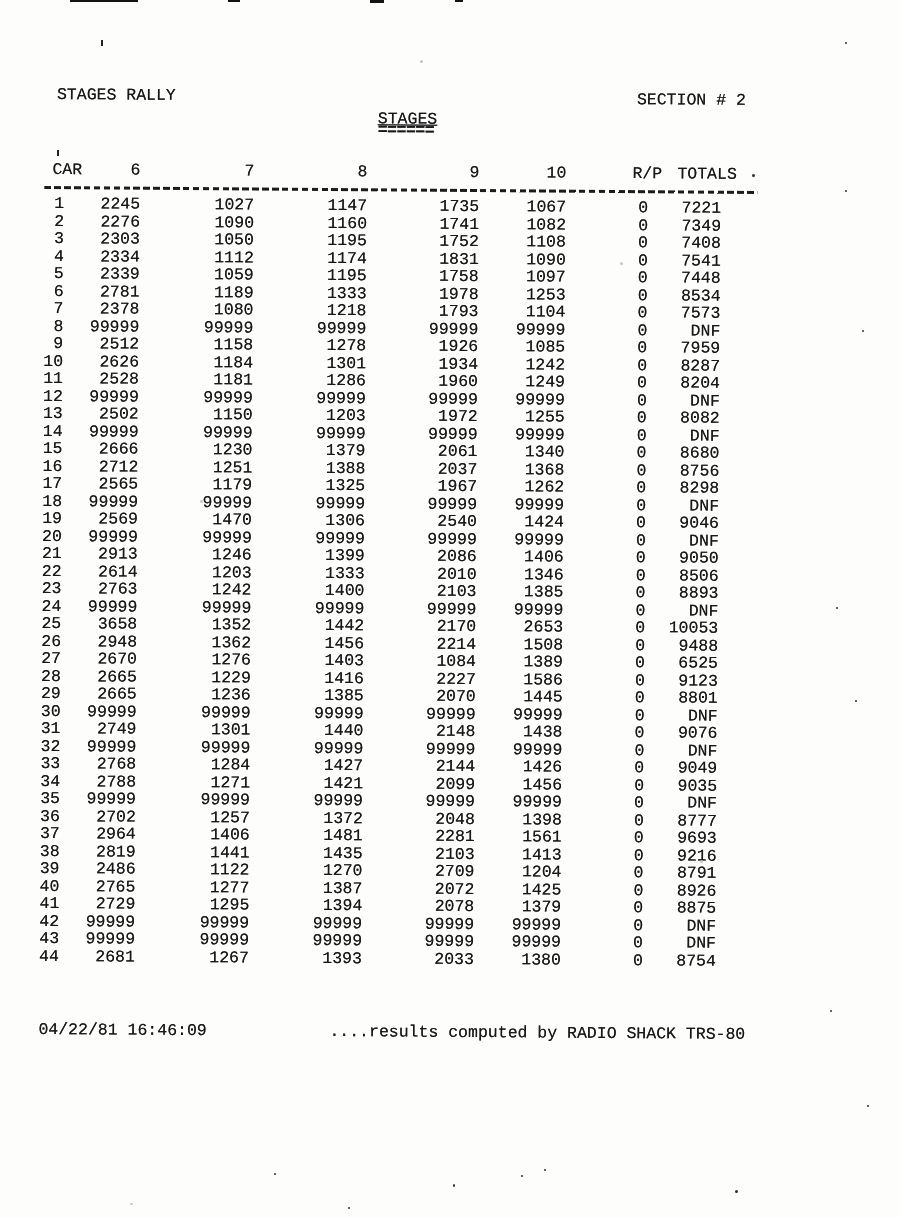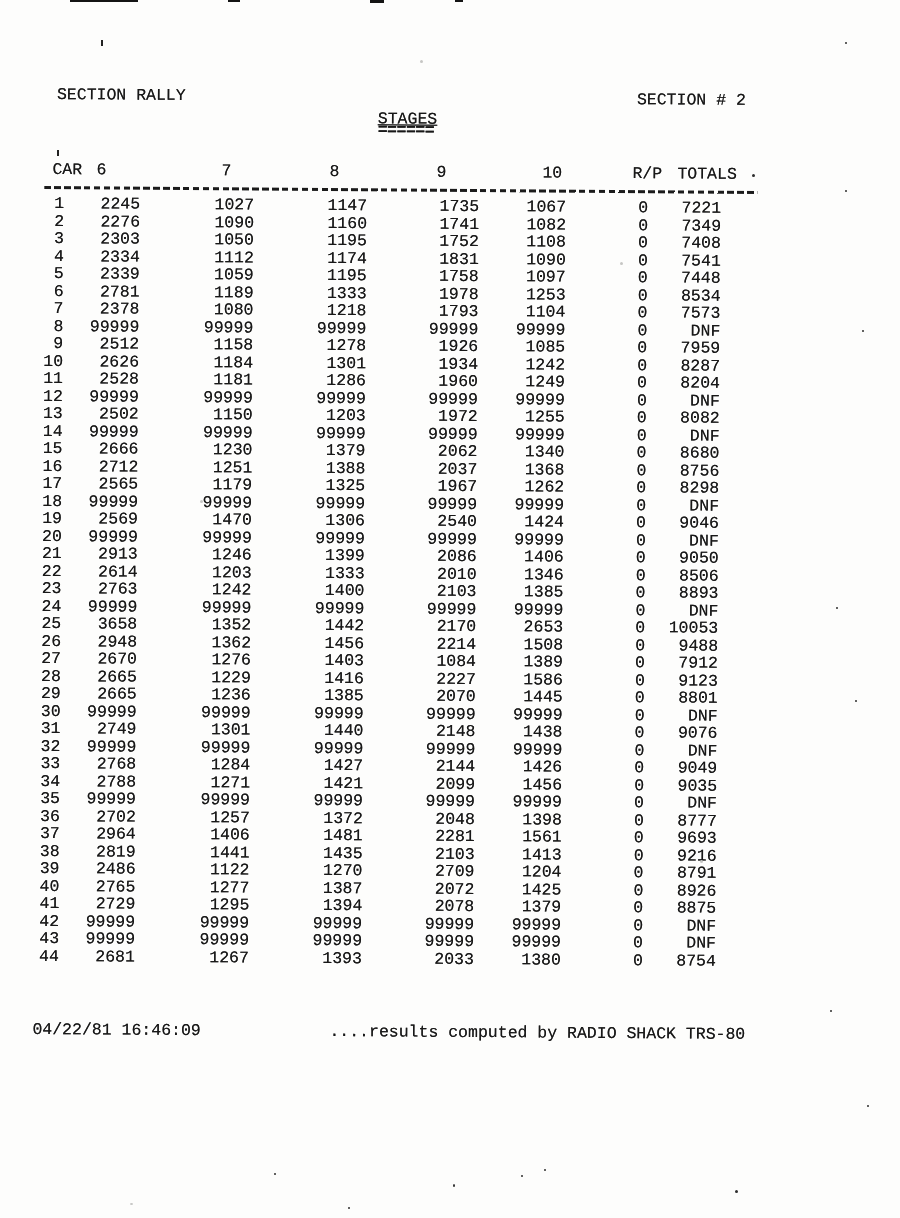--- a/index.html
+++ b/index.html
@@ -31,40 +31,40 @@
     background:repeating-linear-gradient(90deg,#1b1b1b 0 6.5px,transparent 6.5px 9.9px);
   }
   table.results{
     position:absolute;left:45px;top:161px;
     width:677px;table-layout:fixed;border-collapse:collapse;border-spacing:0;
   }
   .results th,.results td{
     padding:0;margin:0;font-weight:normal;
     line-height:17.5px;white-space:nowrap;overflow:visible;
   }
-  .results thead th{text-align:left;vertical-align:top;height:34px;}
+  .results thead th{text-align:right;vertical-align:top;height:34px;}
   .results td{text-align:right;}
   th.c1{padding-left:8px;}  th.c2{padding-left:32px;}
   th.c3{padding-left:81px;} th.c4{padding-left:75px;}
   th.c5{padding-left:69px;} th.c6{padding-left:63px;}
   th.c7{padding-left:66px;} th.c8{padding-left:29px;}
-  .timestamp{left:39px;top:1021px;}
+  .timestamp{left:45px;top:1021px;}
   .credit{left:336px;top:1021px;}
   .speck{position:absolute;background:#2e2e2e;border-radius:50%;}
   .speck.light{background:#c6c6c4;}
   .tick{position:absolute;background:#222;}
   .edge-dash{position:absolute;top:0;height:2px;background:#141414;}
 </style>
 </head>
 <body>
 
 <div class="page">
 
   <div class="sheet">
-    <div class="abs title">SECTION RALLY</div>
+    <div class="abs title">STAGES RALLY</div>
     <div class="abs section">SECTION # 2</div>
     <div class="abs stages">STAGES</div>
     <div class="abs stages-ul">======</div>
 
     <div class="abs rule"></div>
 
     <table class="results">
       <colgroup>
         <col style="width:20px">
           <col style="width:76px">
@@ -226,21 +226,21 @@
             <td class="c5">99999</td>
             <td class="c6">99999</td>
             <td class="c7">0</td>
             <td class="c8">DNF</td>
           </tr>
           <tr>
             <td class="c1">15</td>
             <td class="c2">2666</td>
             <td class="c3">1230</td>
             <td class="c4">1379</td>
-            <td class="c5">2062</td>
+            <td class="c5">2061</td>
             <td class="c6">1340</td>
             <td class="c7">0</td>
             <td class="c8">8680</td>
           </tr>
           <tr>
             <td class="c1">16</td>
             <td class="c2">2712</td>
             <td class="c3">1251</td>
             <td class="c4">1388</td>
             <td class="c5">2037</td>
@@ -349,21 +349,21 @@
             <td class="c8">9488</td>
           </tr>
           <tr>
             <td class="c1">27</td>
             <td class="c2">2670</td>
             <td class="c3">1276</td>
             <td class="c4">1403</td>
             <td class="c5">1084</td>
             <td class="c6">1389</td>
             <td class="c7">0</td>
-            <td class="c8">7912</td>
+            <td class="c8">6525</td>
           </tr>
           <tr>
             <td class="c1">28</td>
             <td class="c2">2665</td>
             <td class="c3">1229</td>
             <td class="c4">1416</td>
             <td class="c5">2227</td>
             <td class="c6">1586</td>
             <td class="c7">0</td>
             <td class="c8">9123</td>

